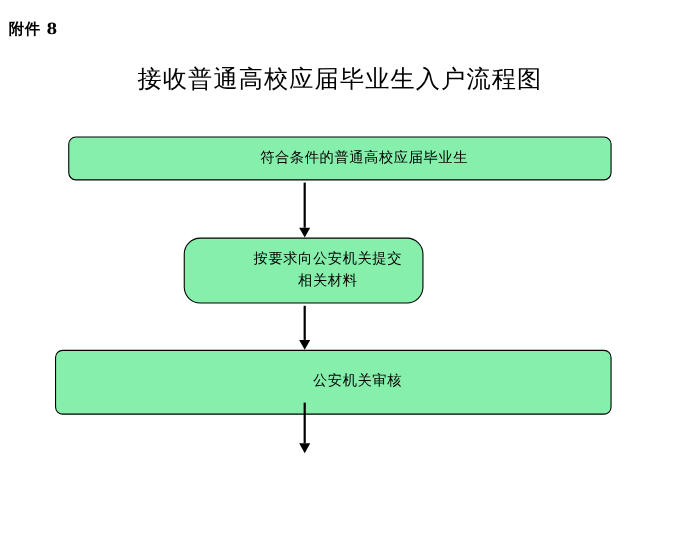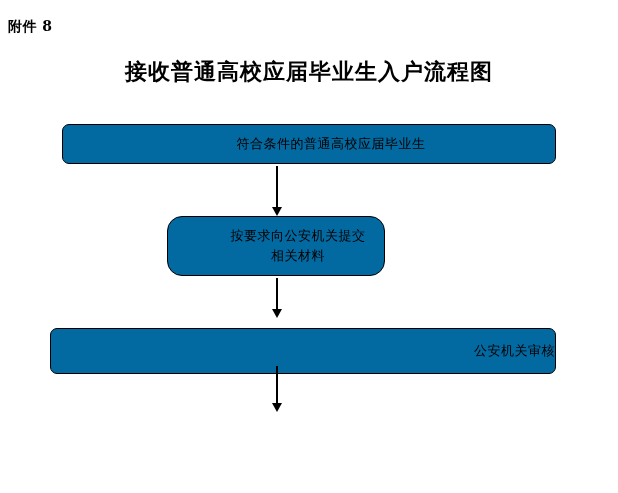--- a/index.html
+++ b/index.html
@@ -25,56 +25,56 @@
     letter-spacing: 0.5px;
     white-space: nowrap;
   }
   .doc-title {
     position: absolute;
     left: 0;
     top: 57px;
     width: 618px;
     text-align: center;
     font-size: 22px;
-    font-weight: bold;
+    font-weight: normal;
     font-family: "DejaVu Serif", "Liberation Serif", serif;
     letter-spacing: 1px;
     white-space: nowrap;
   }
   .flow {
     position: absolute;
     left: 0;
     top: 0;
     width: 618px;
     height: 493px;
   }
   .node {
     position: absolute;
     box-sizing: border-box;
     border: 1px solid #000000;
     border-radius: 7px;
-    background: #0369a1;
+    background: #86efac;
     display: flex;
     flex-direction: column;
     align-items: center;
     justify-content: center;
     font-size: 13px;
     font-family: "DejaVu Sans", "Liberation Sans", sans-serif;
     line-height: 1.55;
     text-align: center;
     letter-spacing: 0.5px;
     padding-left: 44px;
   }
   .node .line {
     display: block;
     white-space: nowrap;
   }
   #node-0 { left: 62px;  top: 124px; width: 494px; height: 40px; }
   #node-1 { left: 167px; top: 216px; width: 218px; height: 60px; border-radius: 15px; }
-  #node-2 { left: 50px;  top: 328px; width: 506px; height: 46px; align-items: flex-end; }
+  #node-2 { left: 50px;  top: 318px; width: 506px; height: 59px; }
   #node-3 { left: 50px;  top: 412px; width: 506px; height: 40px; }
 
   .arrow {
     position: absolute;
     width: 0;
   }
   .arrow .shaft {
     position: absolute;
     left: 0;
     top: 0;

